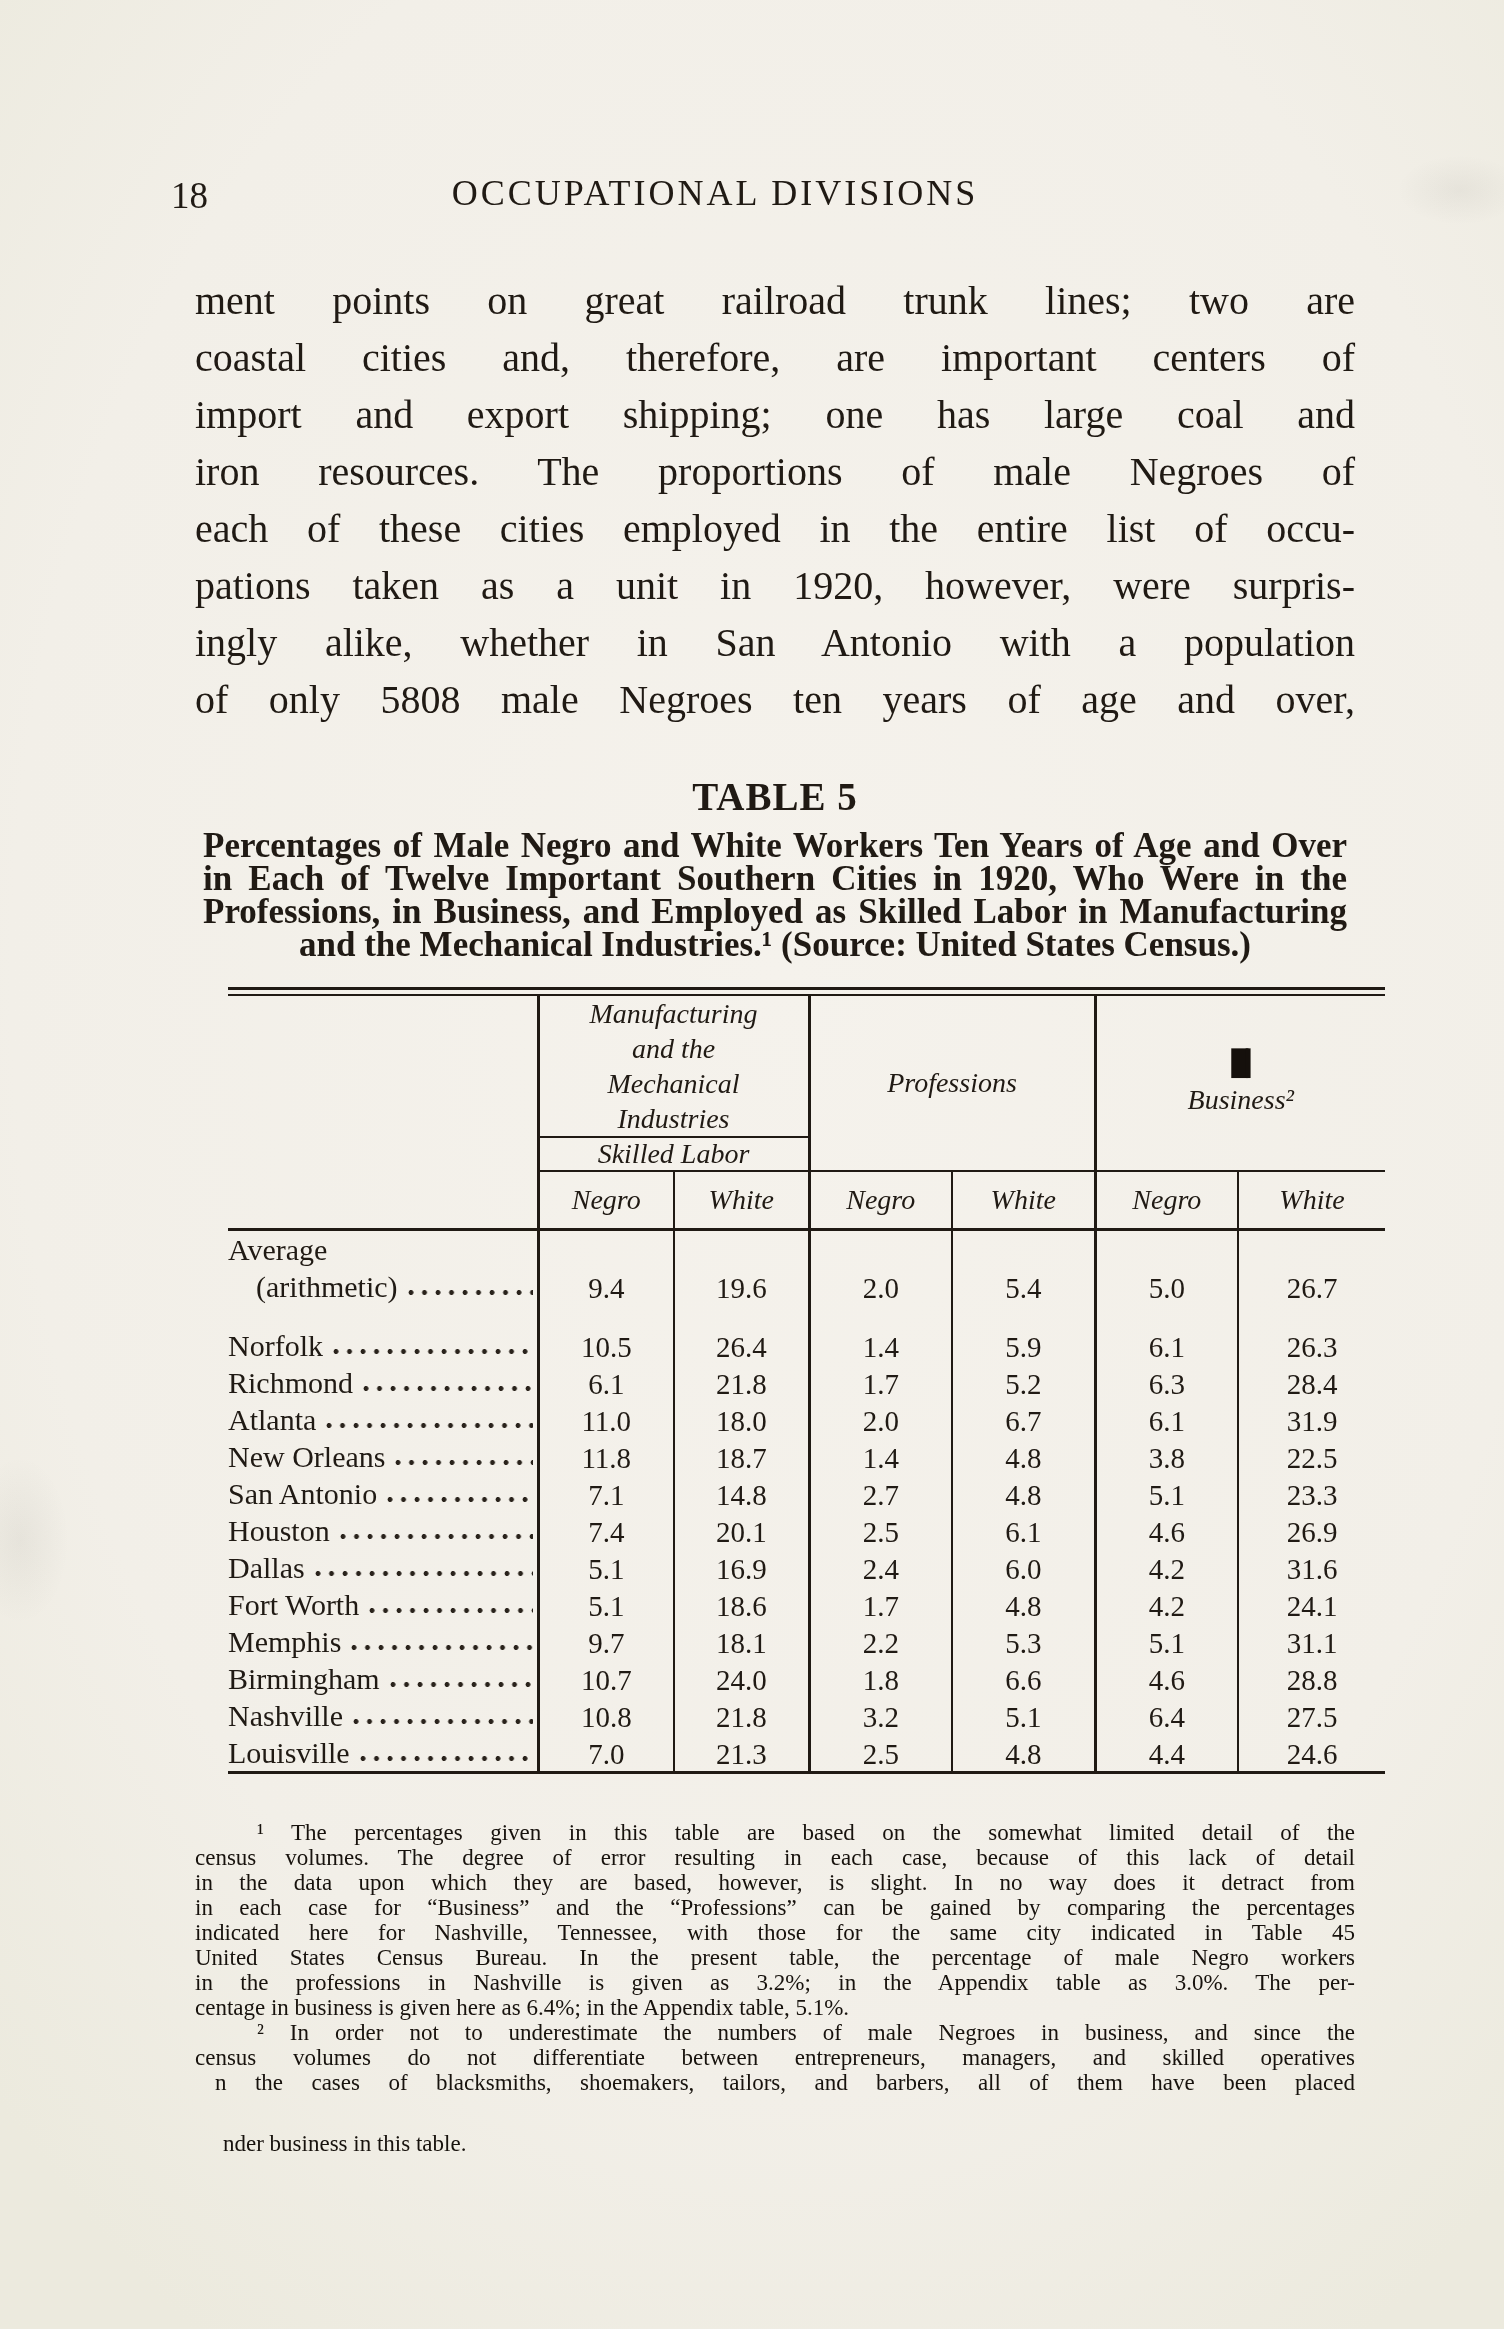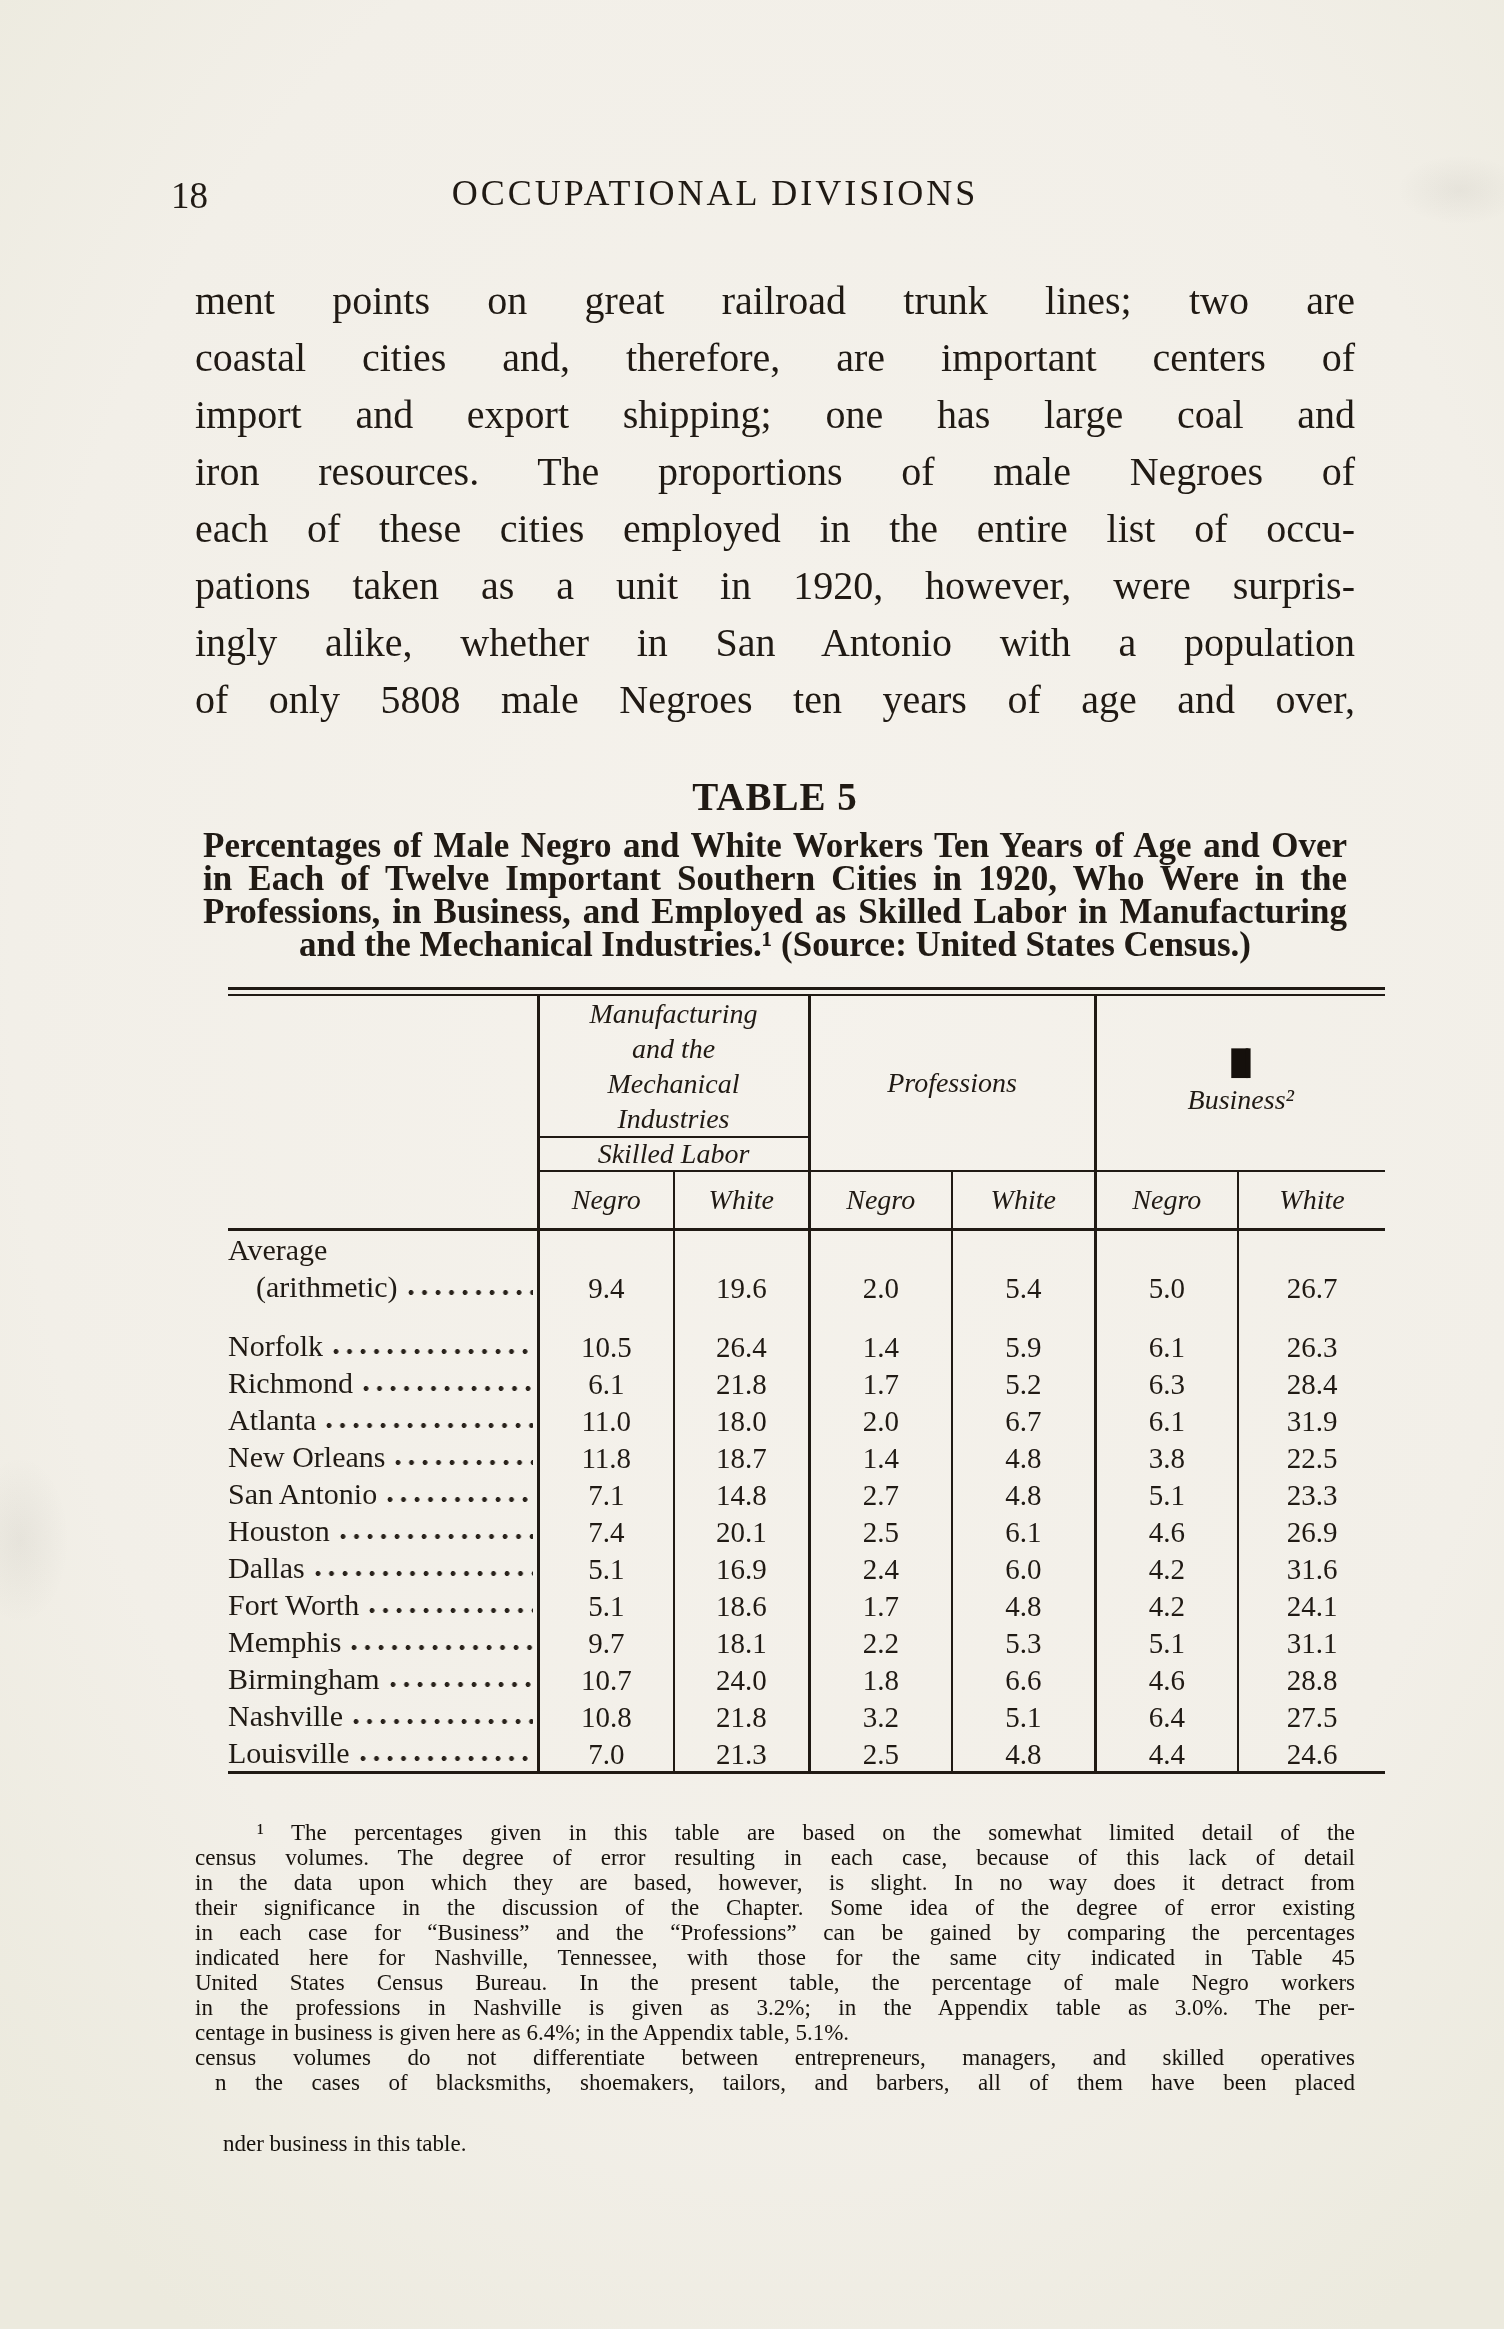--- a/index.html
+++ b/index.html
@@ -352,25 +352,25 @@
               <td class="v subL">24.6</td>
             </tr>
           </tbody>
       </table>
     </div>
 
     <div class="footnotes">
       <div class="fl find">¹ The percentages given in this table are based on the somewhat limited detail of the</div>
       <div class="fl">census volumes. The degree of error resulting in each case, because of this lack of detail</div>
       <div class="fl">in the data upon which they are based, however, is slight. In no way does it detract from</div>
-      <div class="fl">their significance in the discussion of the Chapter. Some idea of the degree of error existing</div>
       <div class="fl">in each case for “Business” and the “Professions” can be gained by comparing the percentages</div>
       <div class="fl">indicated here for Nashville, Tennessee, with those for the same city indicated in Table 45</div>
       <div class="fl">United States Census Bureau. In the present table, the percentage of male Negro workers</div>
       <div class="fl">in the professions in Nashville is given as 3.2%; in the Appendix table as 3.0%. The per-</div>
       <div class="fl end">centage in business is given here as 6.4%; in the Appendix table, 5.1%.</div>
+      <div class="fl find">² In order not to underestimate the numbers of male Negroes in business, and since the</div>
       <div class="fl">census volumes do not differentiate between entrepreneurs, managers, and skilled operatives</div>
       <div class="fl fcut">n the cases of blacksmiths, shoemakers, tailors, and barbers, all of them have been placed</div>
       <div class="fl end fcut2">nder business in this table.</div>
     </div>
 
   </div>
 </div>
 
 </body></html>

